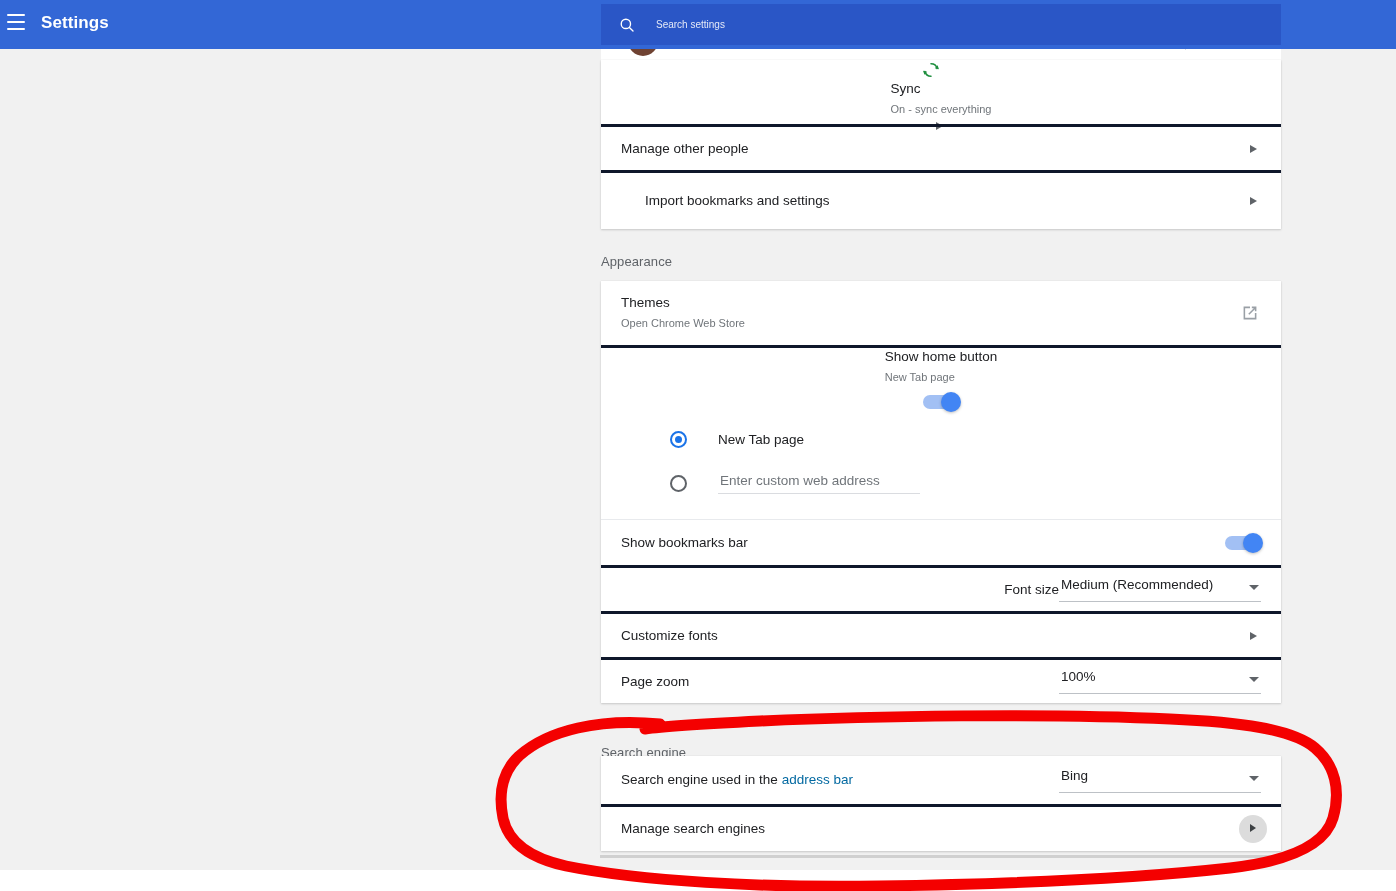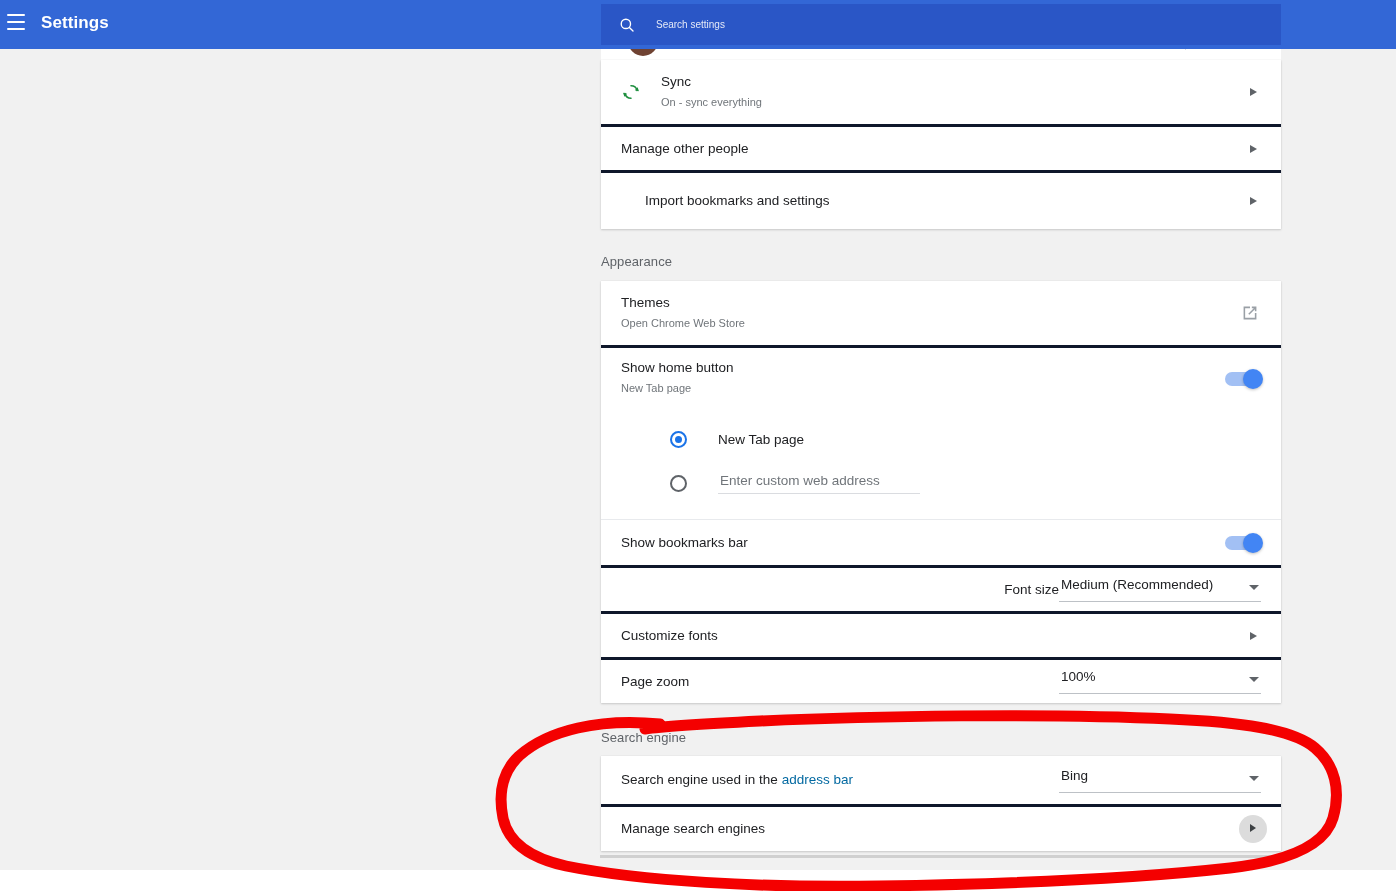--- a/index.html
+++ b/index.html
@@ -341,21 +341,21 @@
 <div id="page">
 
   <div id="partial-row">
     <div id="partial-avatar"></div>
     <div id="partial-text"></div>
     <div id="partial-divider"></div>
   </div>
 
   <div class="card" style="top:11px;">
 
-    <div class="row row-clickable" style="height:64px;">
+    <div class="row row-clickable" style="height:64px;flex-direction:column;">
       <div class="sync-icon">
         <svg width="20" height="20" viewBox="0 0 24 24">
           <path d="M12 4.5 A7.5 7.5 0 0 1 19.3 10.2" fill="none" stroke="#1e8e3e" stroke-width="1.9" stroke-linecap="round"></path>
           <path d="M12 19.5 A7.5 7.5 0 0 1 4.7 13.8" fill="none" stroke="#1e8e3e" stroke-width="1.9" stroke-linecap="round"></path>
           <polygon points="19.9,6.2 21.6,11.2 16.6,10.0" fill="#1e8e3e"></polygon>
           <polygon points="4.1,17.8 2.4,12.8 7.4,14.0" fill="#1e8e3e"></polygon>
         </svg>
       </div>
       <div class="row-text">
         <div class="row-title">Sync</div>
@@ -388,21 +388,21 @@
       <div class="row-text">
         <div class="row-title">Themes</div>
         <div class="row-sub">Open Chrome Web Store</div>
       </div>
       <svg class="ext-icon" viewBox="0 0 24 24">
         <path d="M5 5 h7 v1.7 H6.7 v10.6 h10.6 V12 H19 v7 H5 Z" fill="#9aa0a6"></path>
         <path d="M14 5 h5 v5 h-1.7 V7.9 l-6 6 -1.2 -1.2 6 -6 H14 Z" fill="#9aa0a6"></path>
       </svg>
     </div>
 
-    <div class="row" style="height:64px;">
+    <div class="row" style="height:64px;flex-direction:column;">
       <div class="row-text">
         <div class="row-title">Show home button</div>
         <div class="row-sub">New Tab page</div>
       </div>
       <div class="toggle">
         <div class="track"></div>
         <div class="knob"></div>
       </div>
     </div>
 
@@ -449,21 +449,21 @@
         <div class="row-title">Page zoom</div>
       </div>
       <div class="select">
         <div class="value">100%</div>
         <div class="caret"></div>
       </div>
     </div>
 
   </div>
 
-  <div class="section-label" style="top:681px;">Search engine</div>
+  <div class="section-label" style="top:696px;">Search engine</div>
 
   <div class="card" style="top:707px;">
 
     <div class="row" style="height:48px;">
       <div class="row-text">
         <div class="row-title"><span>Search engine used in the </span><span class="link">address bar</span></div>
       </div>
       <div class="select">
         <div class="value">Bing</div>
         <div class="caret"></div>

